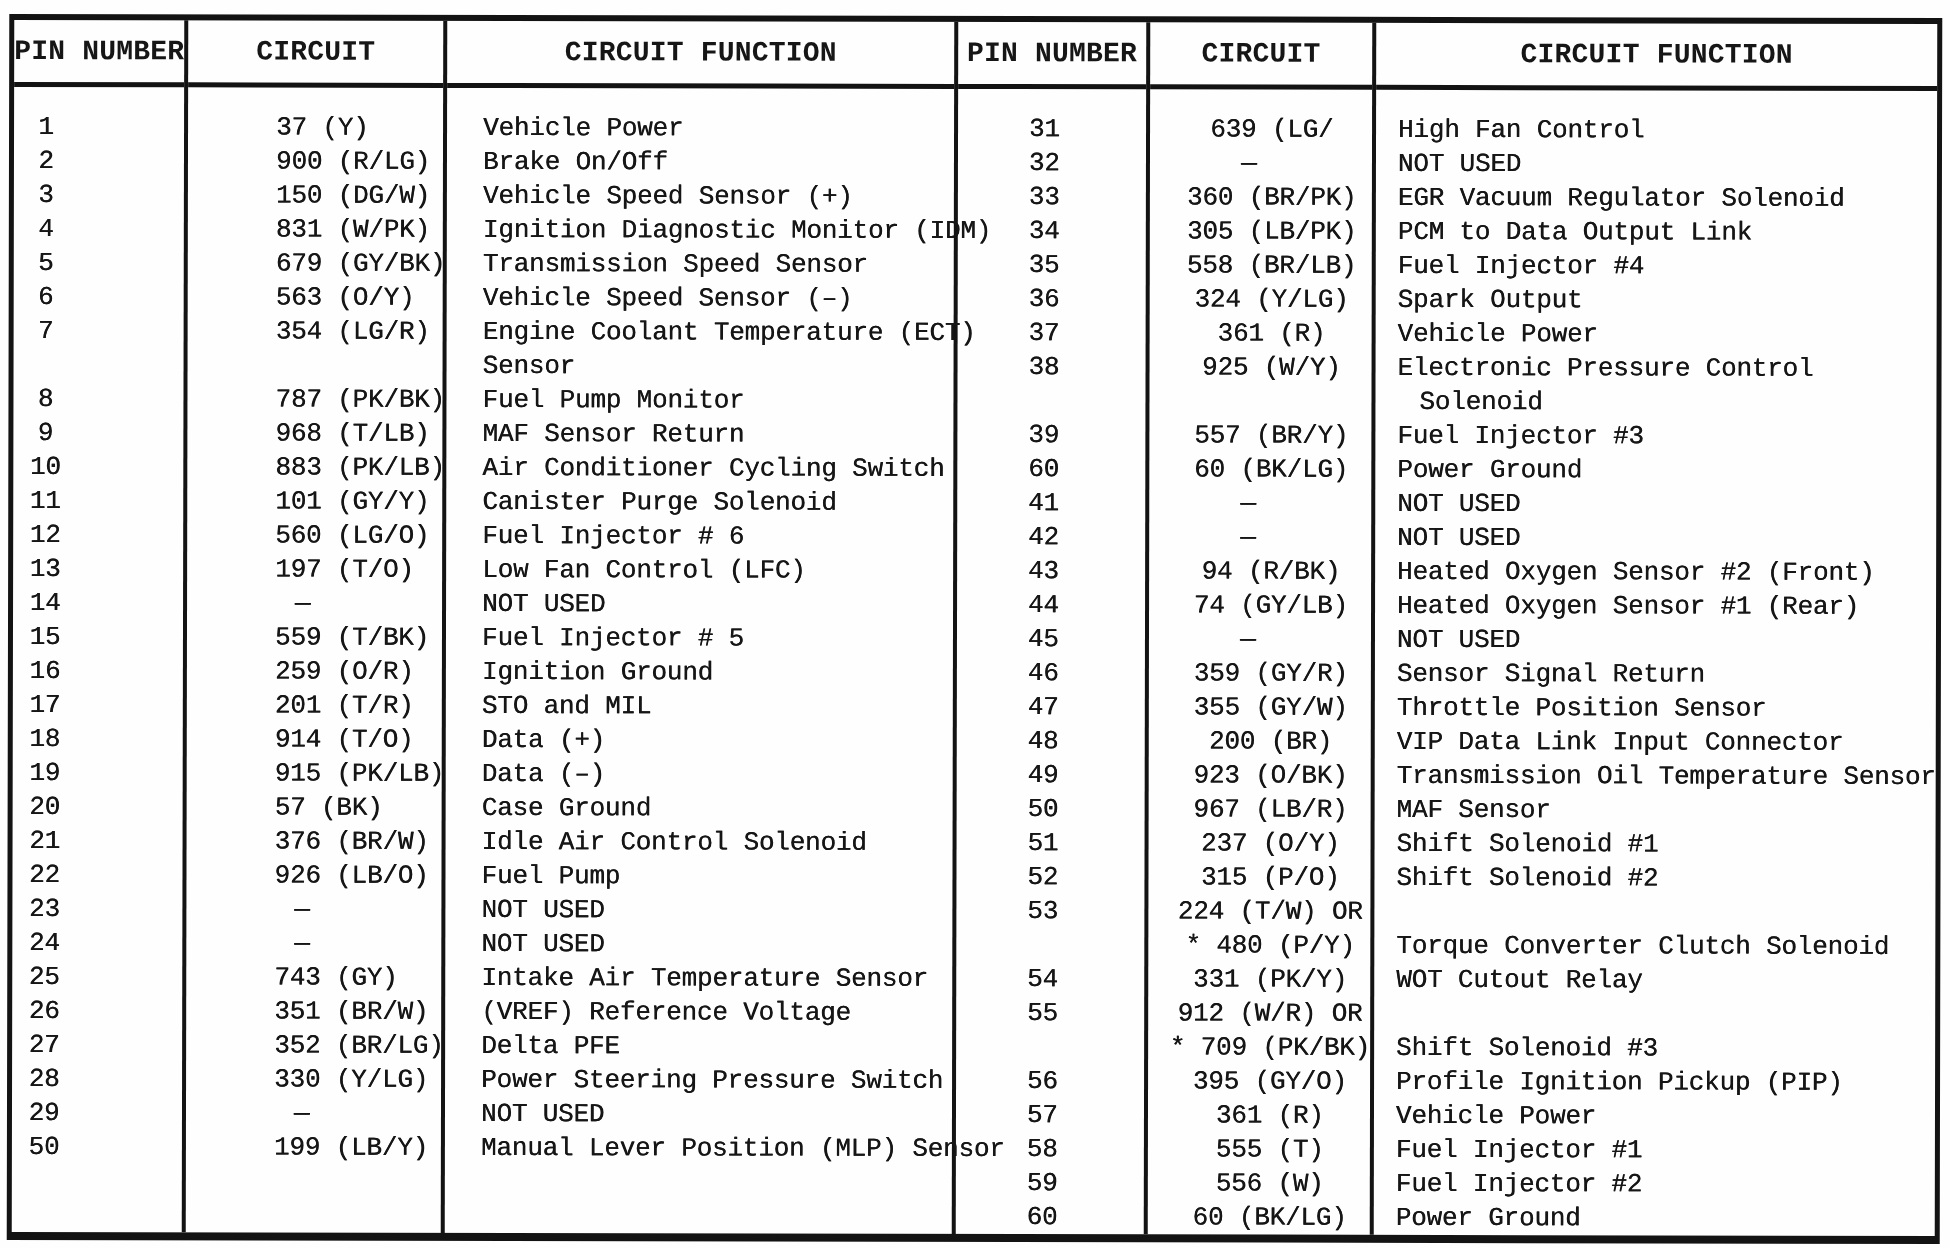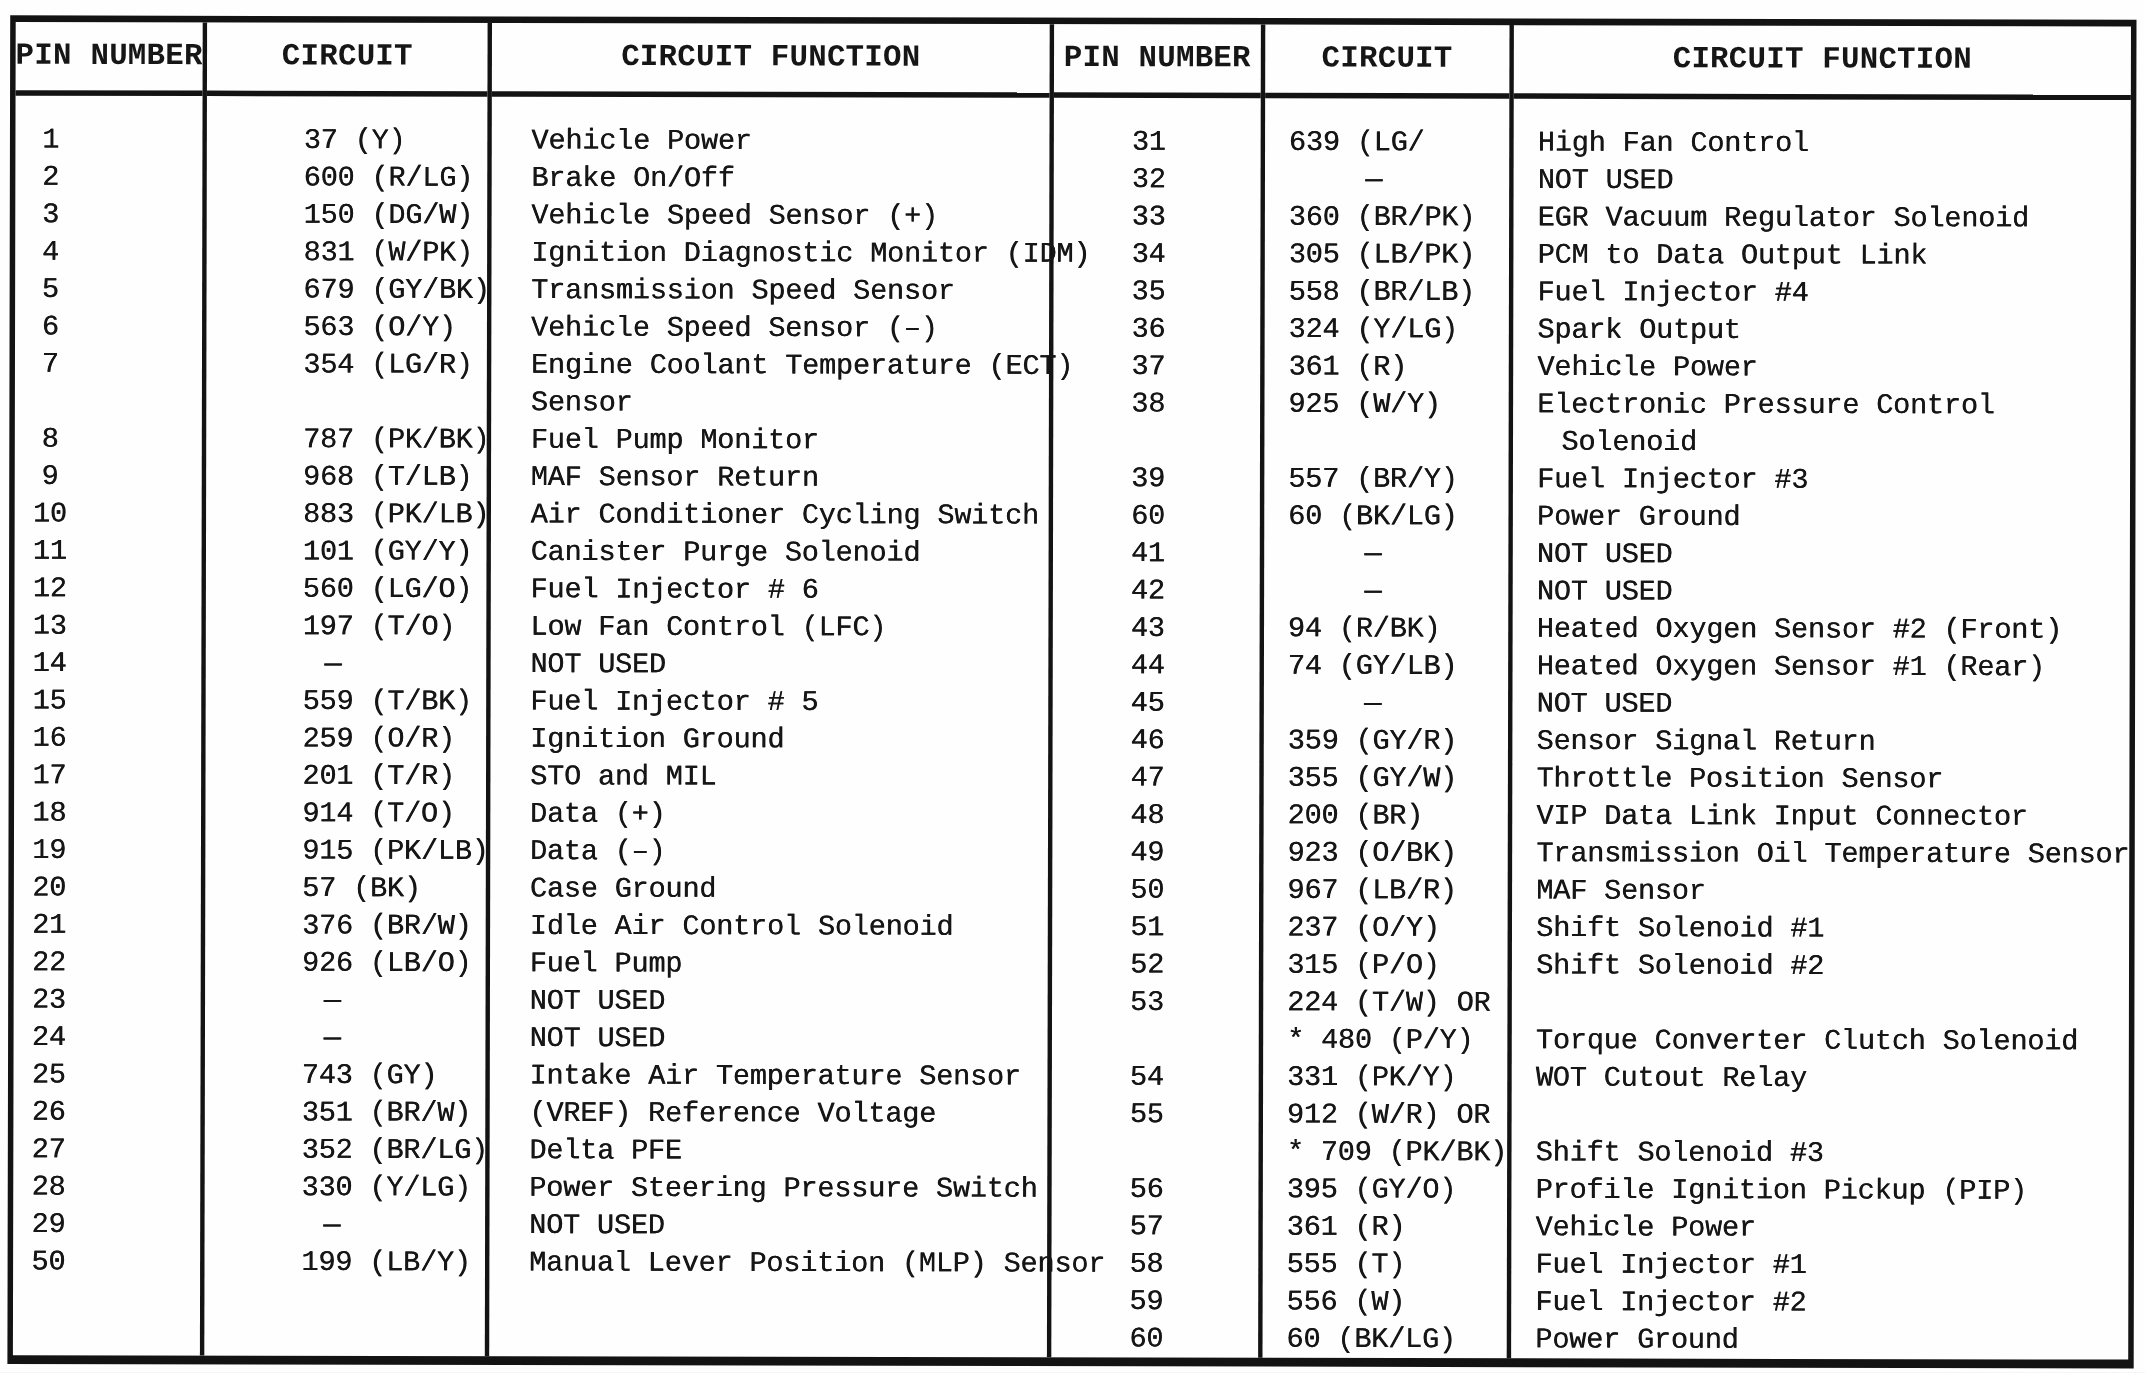--- a/index.html
+++ b/index.html
@@ -45,21 +45,21 @@
     font-size:26px;
     letter-spacing:-0.2px;
     white-space:nowrap;
     text-shadow:0.35px 0 0 currentColor;
   }
   
   .c1 .line{text-align:center;padding-right:106px;}
   .c4 .line{text-align:right;padding-right:86px;}
   
   .c2 .line{padding-left:88px;}
-  .c5 .line{padding-left:22px;}
+  .c5 .line{padding-left:22px;text-align:center;}
   .col .line.dash{padding-left:0;padding-right:24px;text-align:center;}
   
   .c3 .line{padding-left:36px;}
   .c6 .line{padding-left:22px;}
   .c6 .line.ind{padding-left:44px;}
 </style>
 </head>
 <body>
 
 <div class="sheet">
@@ -98,21 +98,21 @@
           <div class="line">27</div>
           <div class="line">28</div>
           <div class="line">29</div>
           <div class="line">50</div>
         </div>
     </div>
     <div class="col bordered c2">
       <div class="hcell">CIRCUIT</div>
       <div class="lines">
           <div class="line">37 (Y)</div>
-          <div class="line">600 (R/LG)</div>
+          <div class="line">900 (R/LG)</div>
           <div class="line">150 (DG/W)</div>
           <div class="line">831 (W/PK)</div>
           <div class="line">679 (GY/BK)</div>
           <div class="line">563 (O/Y)</div>
           <div class="line">354 (LG/R)</div>
           <div class="line"></div>
           <div class="line">787 (PK/BK)</div>
           <div class="line">968 (T/LB)</div>
           <div class="line">883 (PK/LB)</div>
           <div class="line">101 (GY/Y)</div>

